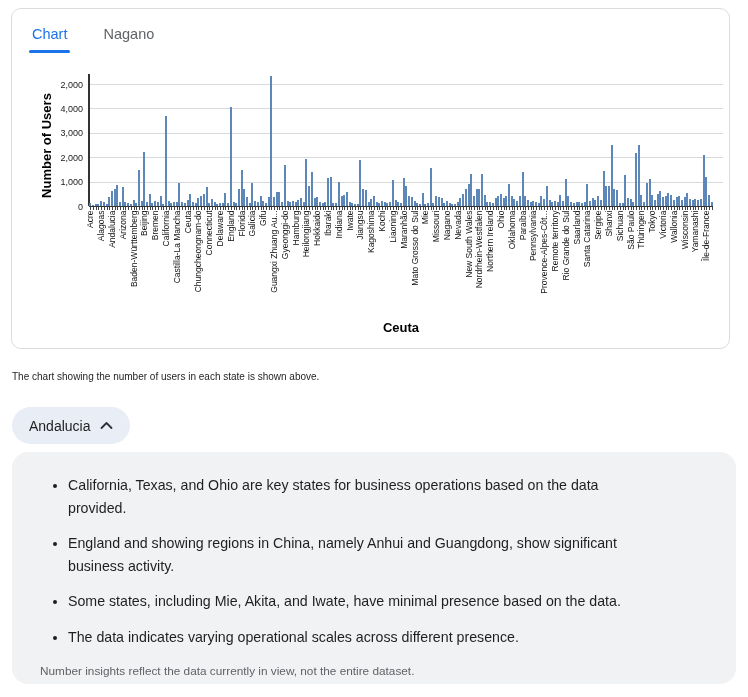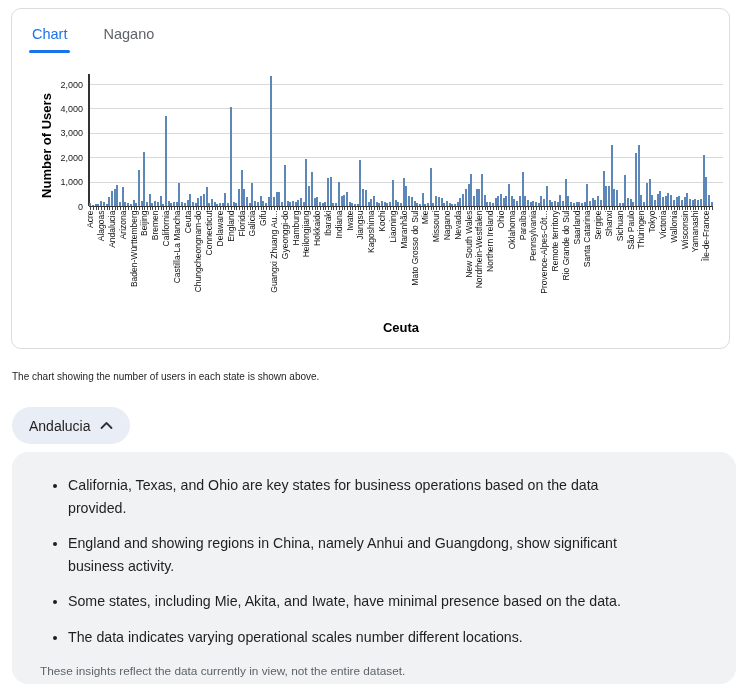--- a/index.html
+++ b/index.html
@@ -596,18 +596,18 @@
     <svg width="13" height="9" viewBox="0 0 13 9">
       <polyline points="1.5,7 6.5,2 11.5,7" fill="none" stroke="#2d3138" stroke-width="1.8" stroke-linecap="round" stroke-linejoin="round"></polyline>
     </svg>
   </button>
 
   <div class="insights-panel">
     <ul>
       <li>California, Texas, and Ohio are key states for business operations based on the data provided.</li>
       <li>England and showing regions in China, namely Anhui and Guangdong, show significant business activity.</li>
       <li>Some states, including Mie, Akita, and Iwate, have minimal presence based on the data.</li>
-      <li>The data indicates varying operational scales number different locations.</li>
+      <li>The data indicates varying operational scales across different presence.</li>
     </ul>
-    <div class="footnote">These insights reflect the data currently in view, not the entire dataset.</div>
+    <div class="footnote">Number insights reflect the data currently in view, not the entire dataset.</div>
   </div>
 
 </div>
 
 </body></html>

